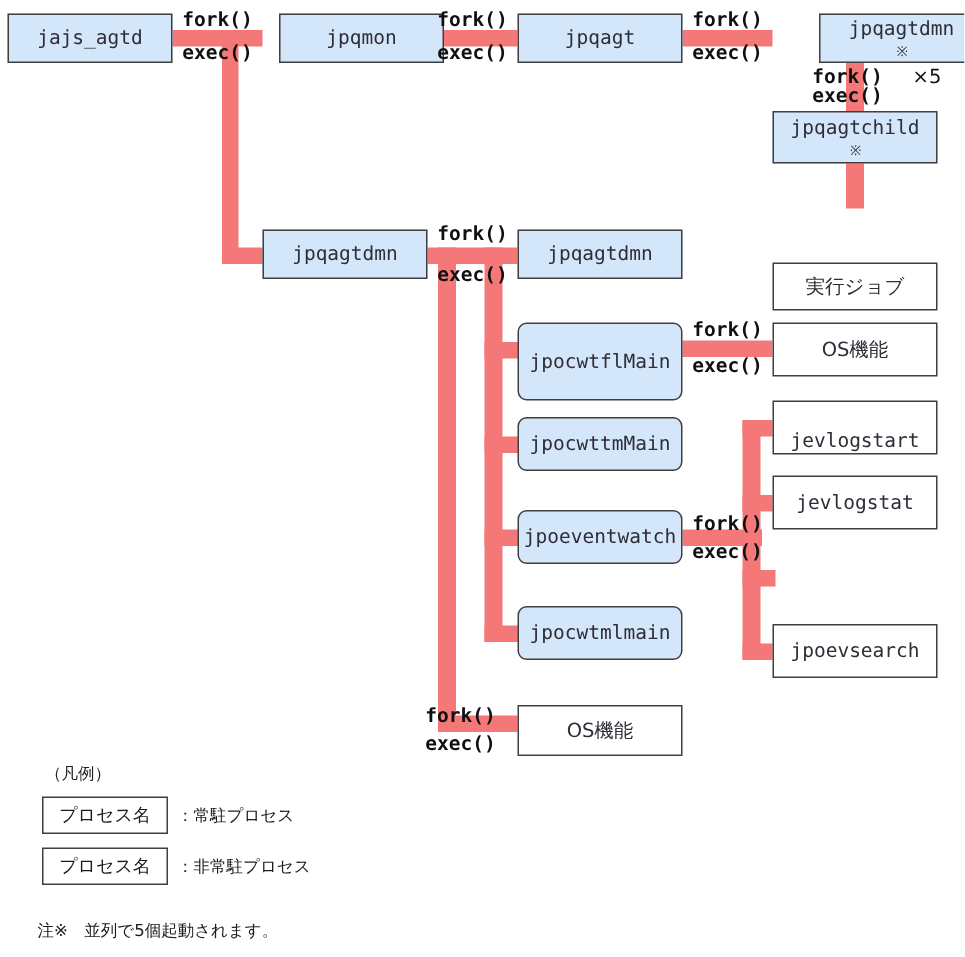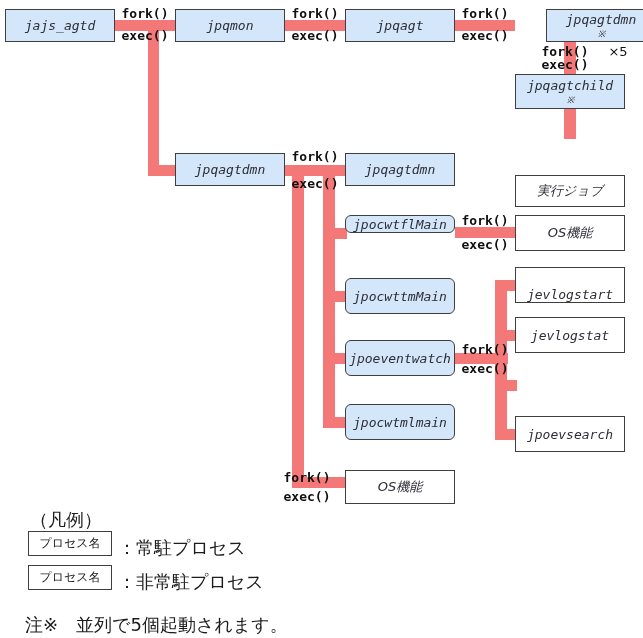--- a/index.html
+++ b/index.html
@@ -5,34 +5,34 @@
   html,body{margin:0;padding:0;background:#ffffff;}
   #stage{
     position:relative;width:643px;height:638px;background:#ffffff;overflow:hidden;
     font-family:"DejaVu Sans Mono","Liberation Mono",monospace;
   }
   .box{
     position:absolute;box-sizing:border-box;width:110px;height:33px;
     border:1px solid #3f3f3f;display:flex;align-items:center;justify-content:center;
     font-size:13px;color:#2e2e38;z-index:2;background:#ffffff;
     font-family:"DejaVu Sans Mono","Liberation Mono",monospace;
-    letter-spacing:0px;white-space:nowrap;font-style:italic;
+    letter-spacing:0px;white-space:nowrap;
   }
   .blue{background:#d4e6f9;}
   .round{border-radius:6px;}
   .sup{font-size:9px;vertical-align:5px;margin-left:1px;}
   .line{position:absolute;background:#f47878;z-index:1;}
   .fx{
     position:absolute;width:58px;text-align:center;z-index:3;
     font:bold 13px "DejaVu Sans Mono","Liberation Mono",monospace;color:#101010;
     white-space:nowrap;
   }
   .jp{font-family:"DejaVu Sans","Liberation Sans",sans-serif;}
   .legend-text{
-    position:absolute;font-size:18px;color:#1c1c1c;z-index:3;white-space:nowrap;
+    position:absolute;font-size:11px;color:#1c1c1c;z-index:3;white-space:nowrap;
     font-family:"DejaVu Sans","Liberation Sans",sans-serif;
   }
   .legend-box{
     position:absolute;box-sizing:border-box;width:84px;height:25px;
     border:1px solid #3f3f3f;display:flex;align-items:center;justify-content:center;
     font-size:12px;color:#1c1c1c;z-index:2;background:#ffffff;
     font-family:"DejaVu Sans","Liberation Sans",sans-serif;white-space:nowrap;
   }
 </style>
 </head>
@@ -77,21 +77,21 @@
   <div class="fx" style="left:456px;top:213px;">fork()</div>
   <div class="fx" style="left:456px;top:237px;">exec()</div>
   <div class="fx" style="left:456px;top:342px;">fork()</div>
   <div class="fx" style="left:456px;top:361px;">exec()</div>
   <div class="fx" style="left:276px;top:470px;width:62px;">fork()</div>
   <div class="fx" style="left:276px;top:489px;width:62px;">exec()</div>
 
   <div class="box blue" style="left:5px;top:9px;">
       <span>jajs_agtd</span>
     </div>
-  <div class="box blue" style="left:175px;top:9px;justify-content:center;">
+  <div class="box blue" style="left:186px;top:9px;justify-content:center;">
       <span>jpqmon</span>
     </div>
   <div class="box blue" style="left:345px;top:9px;">
       <span>jpqagt</span>
     </div>
   <div class="box blue" style="left:546px;top:9px;flex-direction:column;">
     <span>jpqagtdmn</span>
       <span class="sup">※</span>
   </div>
 
@@ -103,21 +103,21 @@
       <span>実行ジョブ</span>
     </div>
 
   <div class="box blue" style="left:175px;top:153px;">
       <span>jpqagtdmn</span>
     </div>
   <div class="box blue" style="left:345px;top:153px;">
       <span>jpqagtdmn</span>
     </div>
 
-  <div class="box blue round" style="left:345px;top:215px;height:18px;">
+  <div class="box blue round" style="left:345px;top:215px;height:52px;">
       <span>jpocwtflMain</span>
     </div>
   <div class="box blue round" style="left:345px;top:278px;height:36px;">
       <span>jpocwttmMain</span>
     </div>
   <div class="box blue round" style="left:345px;top:340px;height:36px;">
       <span>jpoeventwatch</span>
     </div>
   <div class="box blue round" style="left:345px;top:404px;height:36px;">
       <span>jpocwtmlmain</span>

